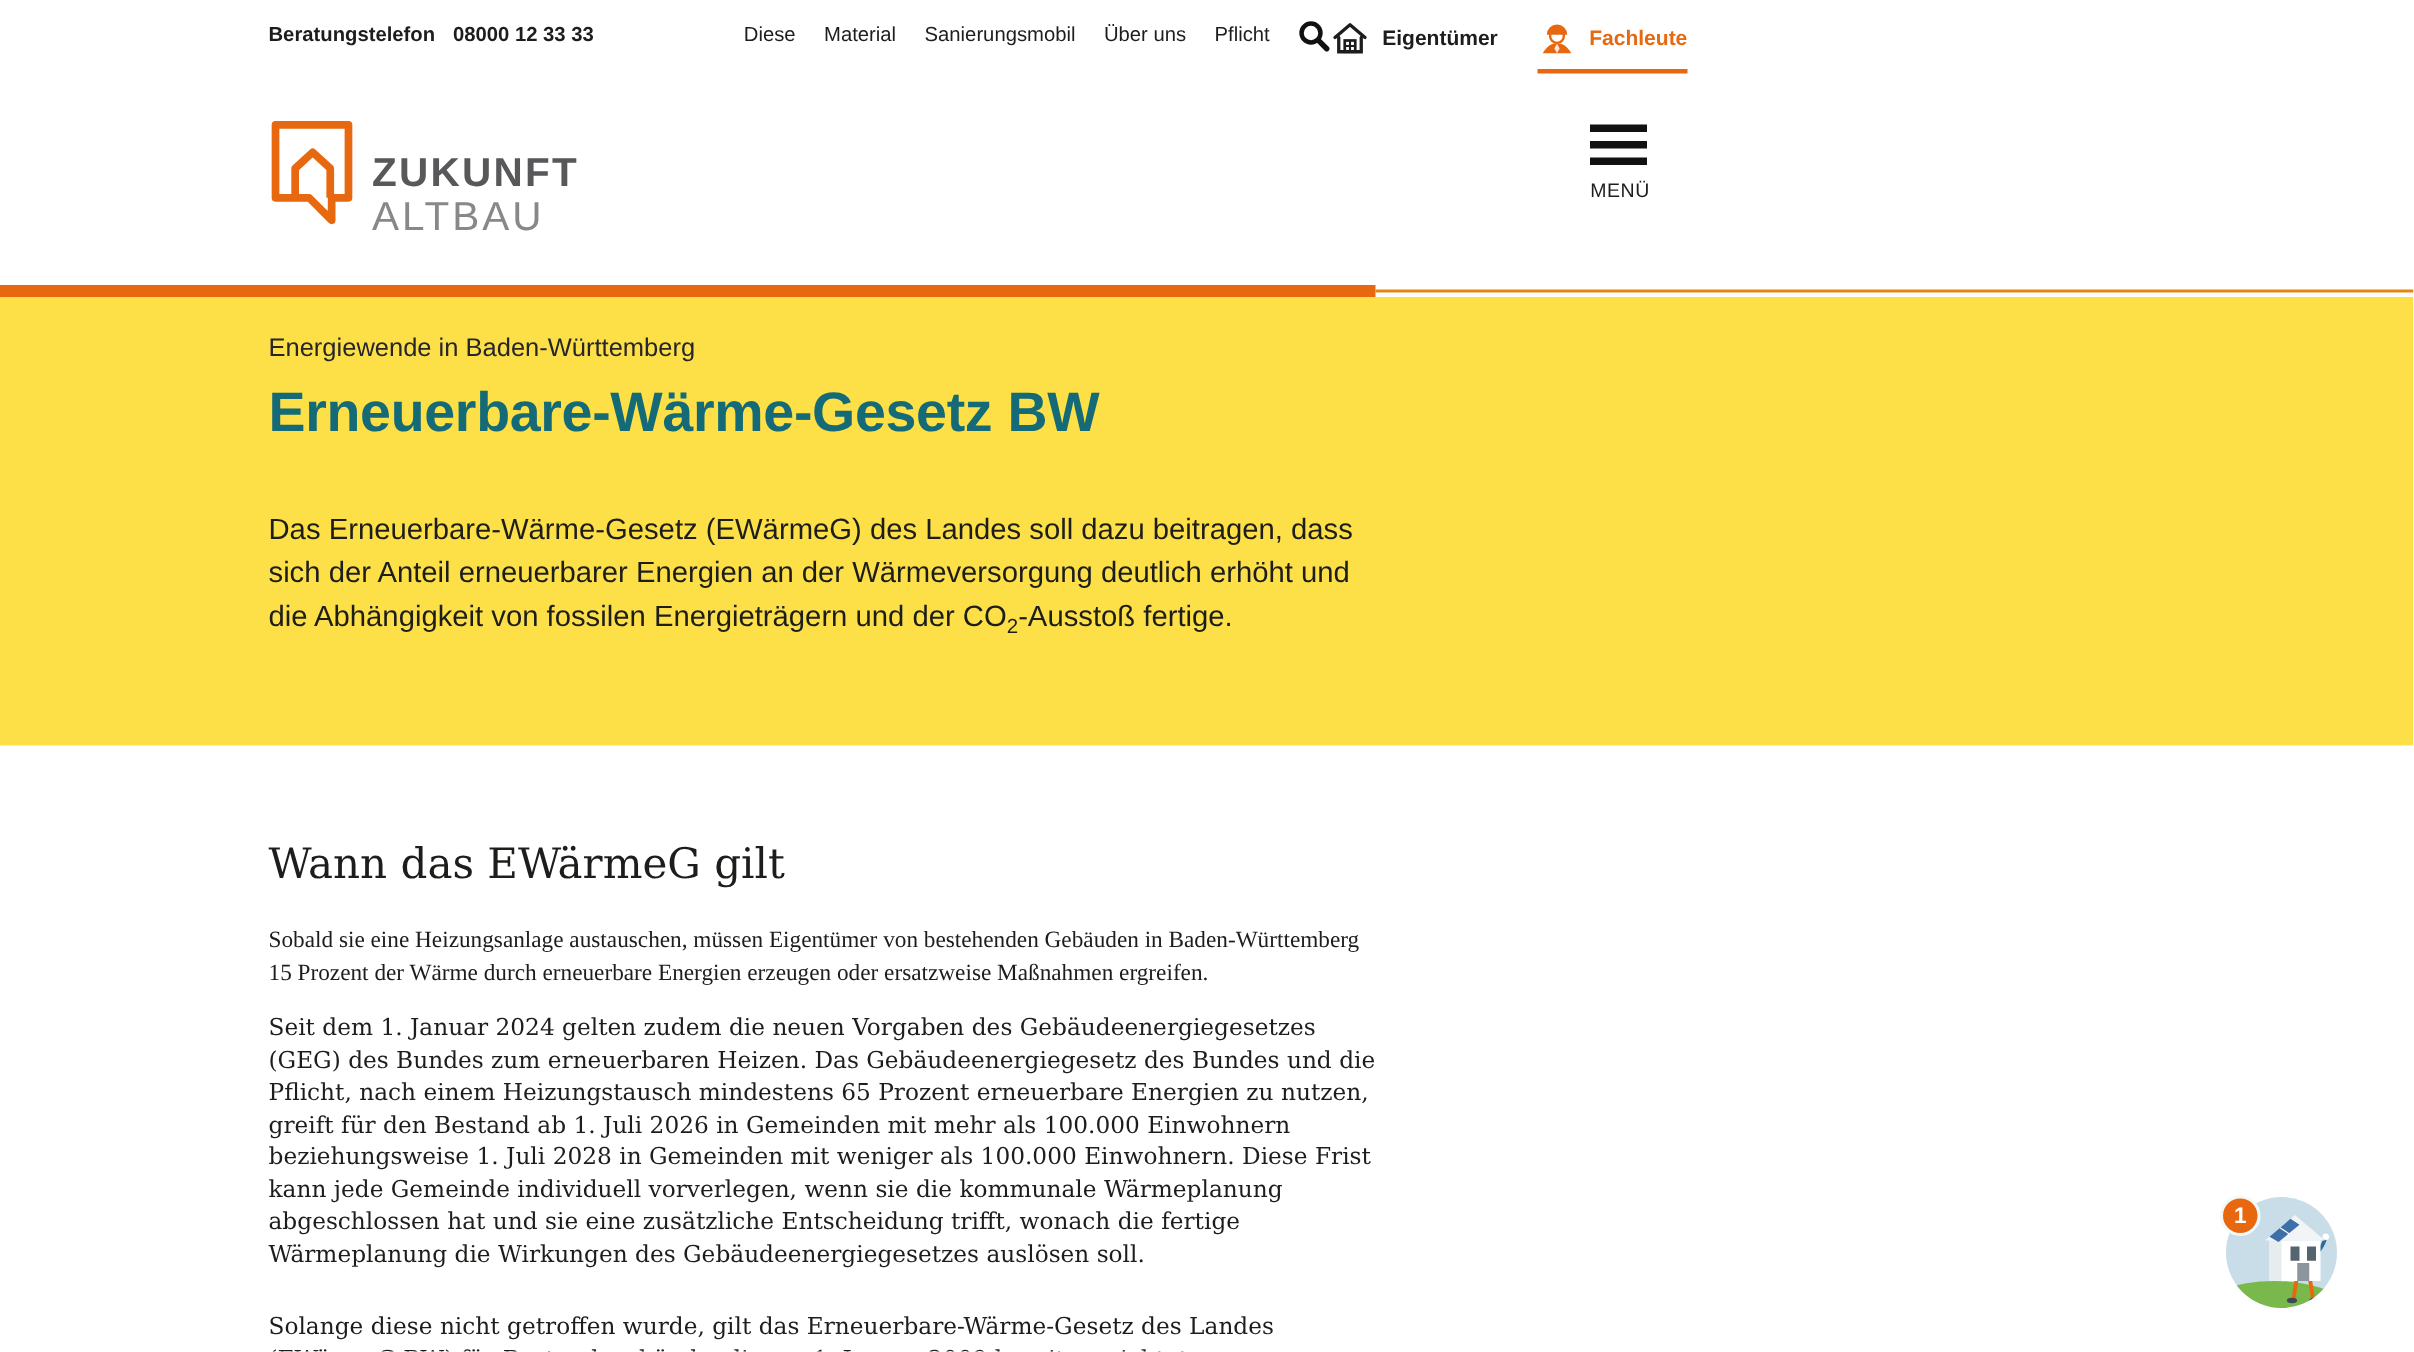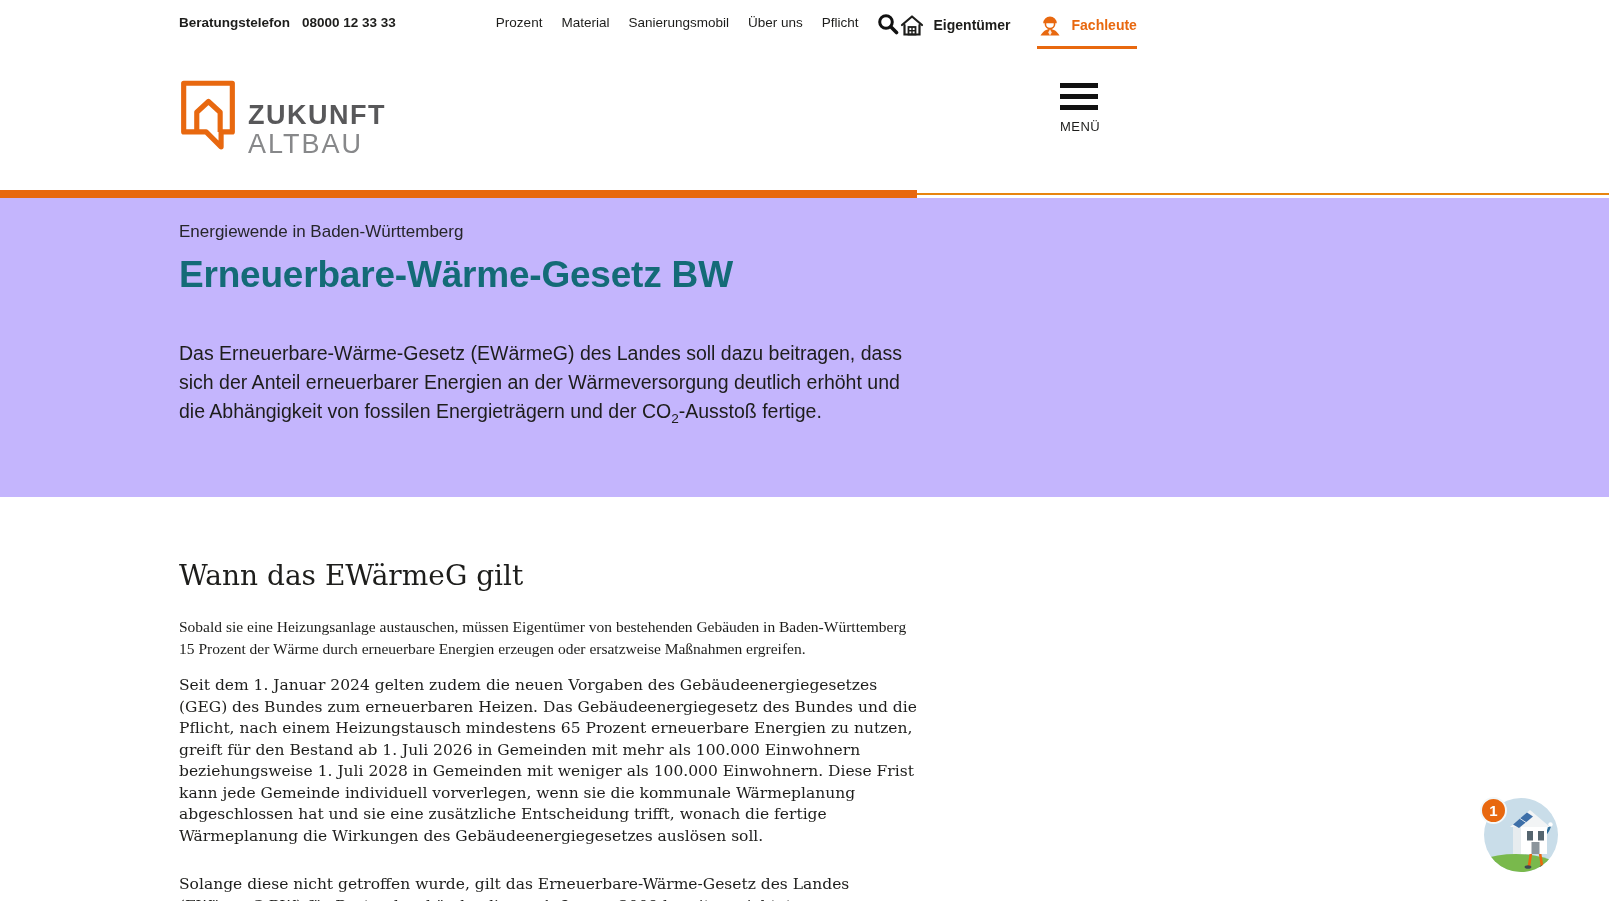--- a/index.html
+++ b/index.html
@@ -29,21 +29,21 @@
     display: flex; flex-direction: column; align-items: flex-start; }
   .burger i { display: block; width: 38px; height: 5px; background: #111; margin: 0 0 6px; }
   .menu-label { font-size: 13px; color: #1d1d1b; margin-top: 3px; letter-spacing: 0.4px; }
 
   
   .accent-bar { position: relative; height: 8px; }
   .accent-bar .thick { position: absolute; left: 0; top: 0; width: 917px; height: 8px; background: #e8680f; }
   .accent-bar .thin  { position: absolute; left: 917px; right: 0; top: 3px; height: 2px; background: #e8850f; }
 
   
-  .hero { background: #c4b5fd; height: 299px; padding: 24px 0 0 179px; }
+  .hero { background: #fde047; height: 299px; padding: 24px 0 0 179px; }
   .kicker { font-size: 17px; color: #26262a; }
   .hero h1 { font-size: 37px; font-weight: 700; color: #146b77; margin-top: 12px; letter-spacing: -0.2px; }
   .intro { font-size: 19.5px; line-height: 29px; color: #1d1d1b; width: 745px; margin-top: 43px; }
   .intro sub { font-size: 70%; }
 
   
   main { padding-left: 179px; }
   main h2 { font-family: "DejaVu Serif", serif; font-size: 28px; font-weight: 500;
     color: #1d1d1b; margin-top: 62px; }
   .body-p { font-family: "DejaVu Serif", serif; font-size: 15.5px; line-height: 21.5px;
@@ -61,21 +61,21 @@
 </head>
 <body>
 
 <header>
   <div class="topbar">
     <div class="phone">
       <span>Beratungstelefon</span>
       <span>08000 12 33 33</span>
     </div>
     <nav class="topnav">
-      <a>Prozent</a>
+      <a>Diese</a>
       <a>Material</a>
       <a>Sanierungsmobil</a>
       <a>Über uns</a>
       <a>Pflicht</a>
     </nav>
     <button class="search-btn">
       <svg width="22" height="22" viewBox="0 0 22 22">
         <circle cx="9" cy="9" r="6.3" fill="none" stroke="#111" stroke-width="3"></circle>
         <line x1="13.8" y1="13.8" x2="19.5" y2="19.5" stroke="#111" stroke-width="3.6" stroke-linecap="round"></line>
       </svg>

